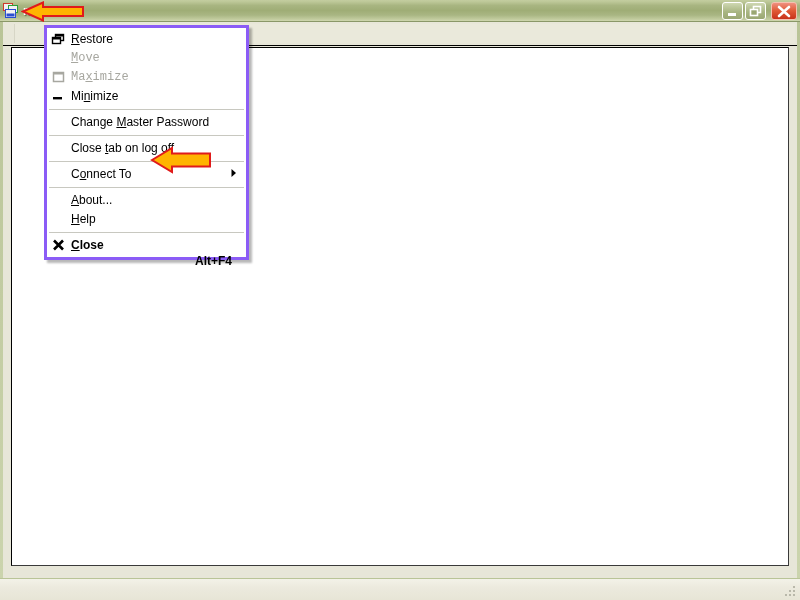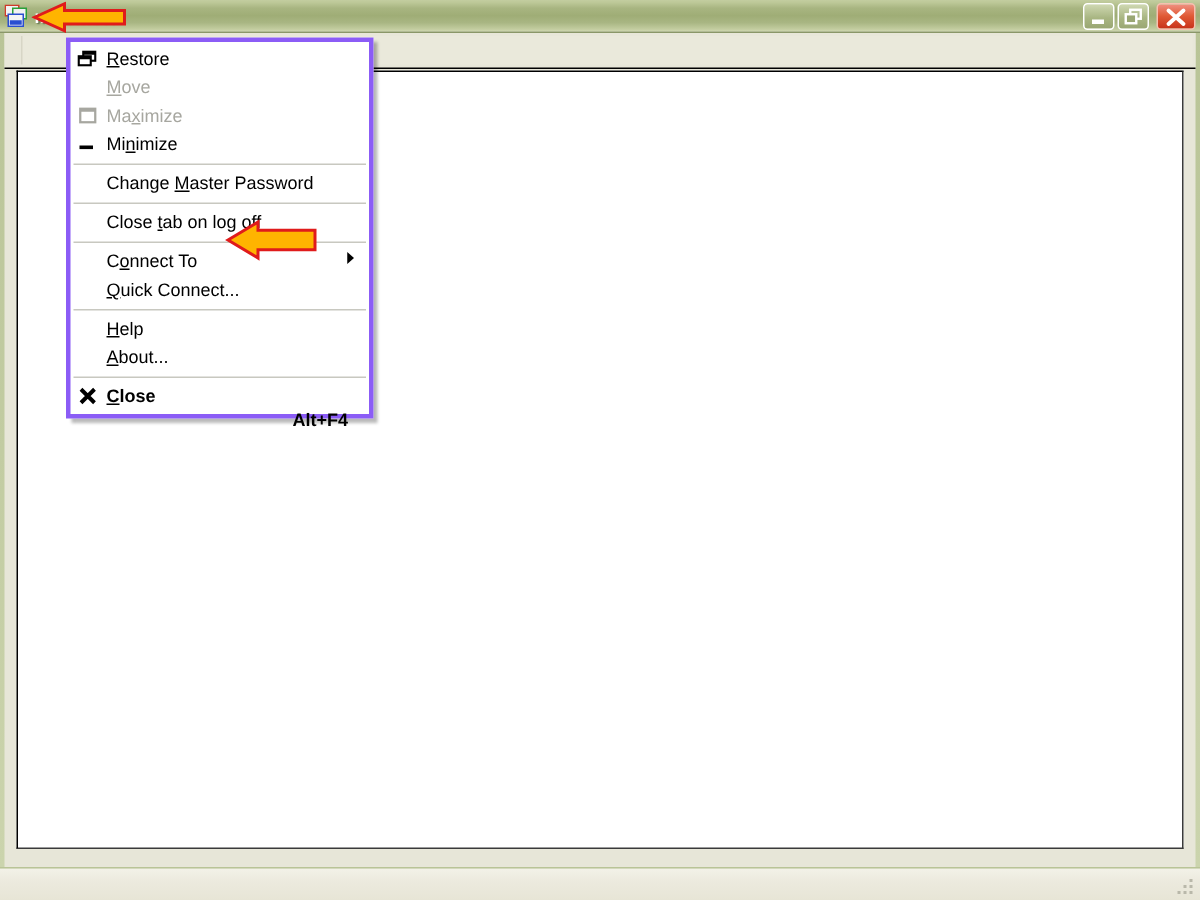--- a/index.html
+++ b/index.html
@@ -121,21 +121,21 @@
     position: relative;
     height: 19px;
     line-height: 19px;
     padding-left: 24px;
     padding-right: 12px;
     font-size: 12px;
     color: #000000;
     white-space: nowrap;
     cursor: default;
   }
-  .mi.disabled { color: #a7a7a0; }
+  .mi.disabled { color: #a7a7a0; font-family: Liberation Mono, monospace; }
   .mi.bold { font-weight: bold; }
   .mi .accel {
     position:absolute; right: 14px; top: 16px;
     font-weight: bold;
     font-size: 12px;
   }
   .mi .ico {
     position: absolute;
     left: 4px; top: 2px;
     width: 16px; height: 15px;
@@ -230,24 +230,23 @@
             <rect x="2" y="8" width="9" height="2.4" fill="#000000"></rect>
           </svg></span><span>Mi<span class="u">n</span>imize</span></div>
       <div class="msep"></div>
       <div class="mi"><span>Change <span class="u">M</span>aster Password</span></div>
       <div class="msep"></div>
       <div class="mi"><span>Close <span class="u">t</span>ab on log off</span></div>
       <div class="msep"></div>
       <div class="mi"><span>C<span class="u">o</span>nnect To</span><span class="submark"><svg width="8" height="10" viewBox="0 0 8 10">
             <path d="M1.5 1 L6 5 L1.5 9 Z" fill="#000"></path>
           </svg></span></div>
-      <div class="mi"><span><span class="u">Q</span>uick Connect...</span></div>
-      <div class="msep"></div>
+      <div class="msep"></div>
+      <div class="mi"><span><span class="u">A</span>bout...</span></div>
       <div class="mi"><span><span class="u">H</span>elp</span></div>
-      <div class="mi"><span><span class="u">A</span>bout...</span></div>
       <div class="msep"></div>
       <div class="mi bold"><span class="ico"><svg width="16" height="15" viewBox="0 0 16 15">
             <path d="M3 2.5 L12 11.5 M12 2.5 L3 11.5" stroke="#000000" stroke-width="2.6" stroke-linecap="butt"></path>
           </svg></span><span><span class="u">C</span>lose</span><span class="accel">Alt+F4</span></div>
     </div>
 
   <svg class="annot-arrow" id="arrow-title" viewBox="0 0 64 21">
     <path d="M2 10.5 L22 1.5 L22 6 L62 6 L62 15 L22 15 L22 19.5 Z" fill="#ffb400" stroke="#e01b1b" stroke-width="2" stroke-linejoin="miter"></path>
   </svg>
 

